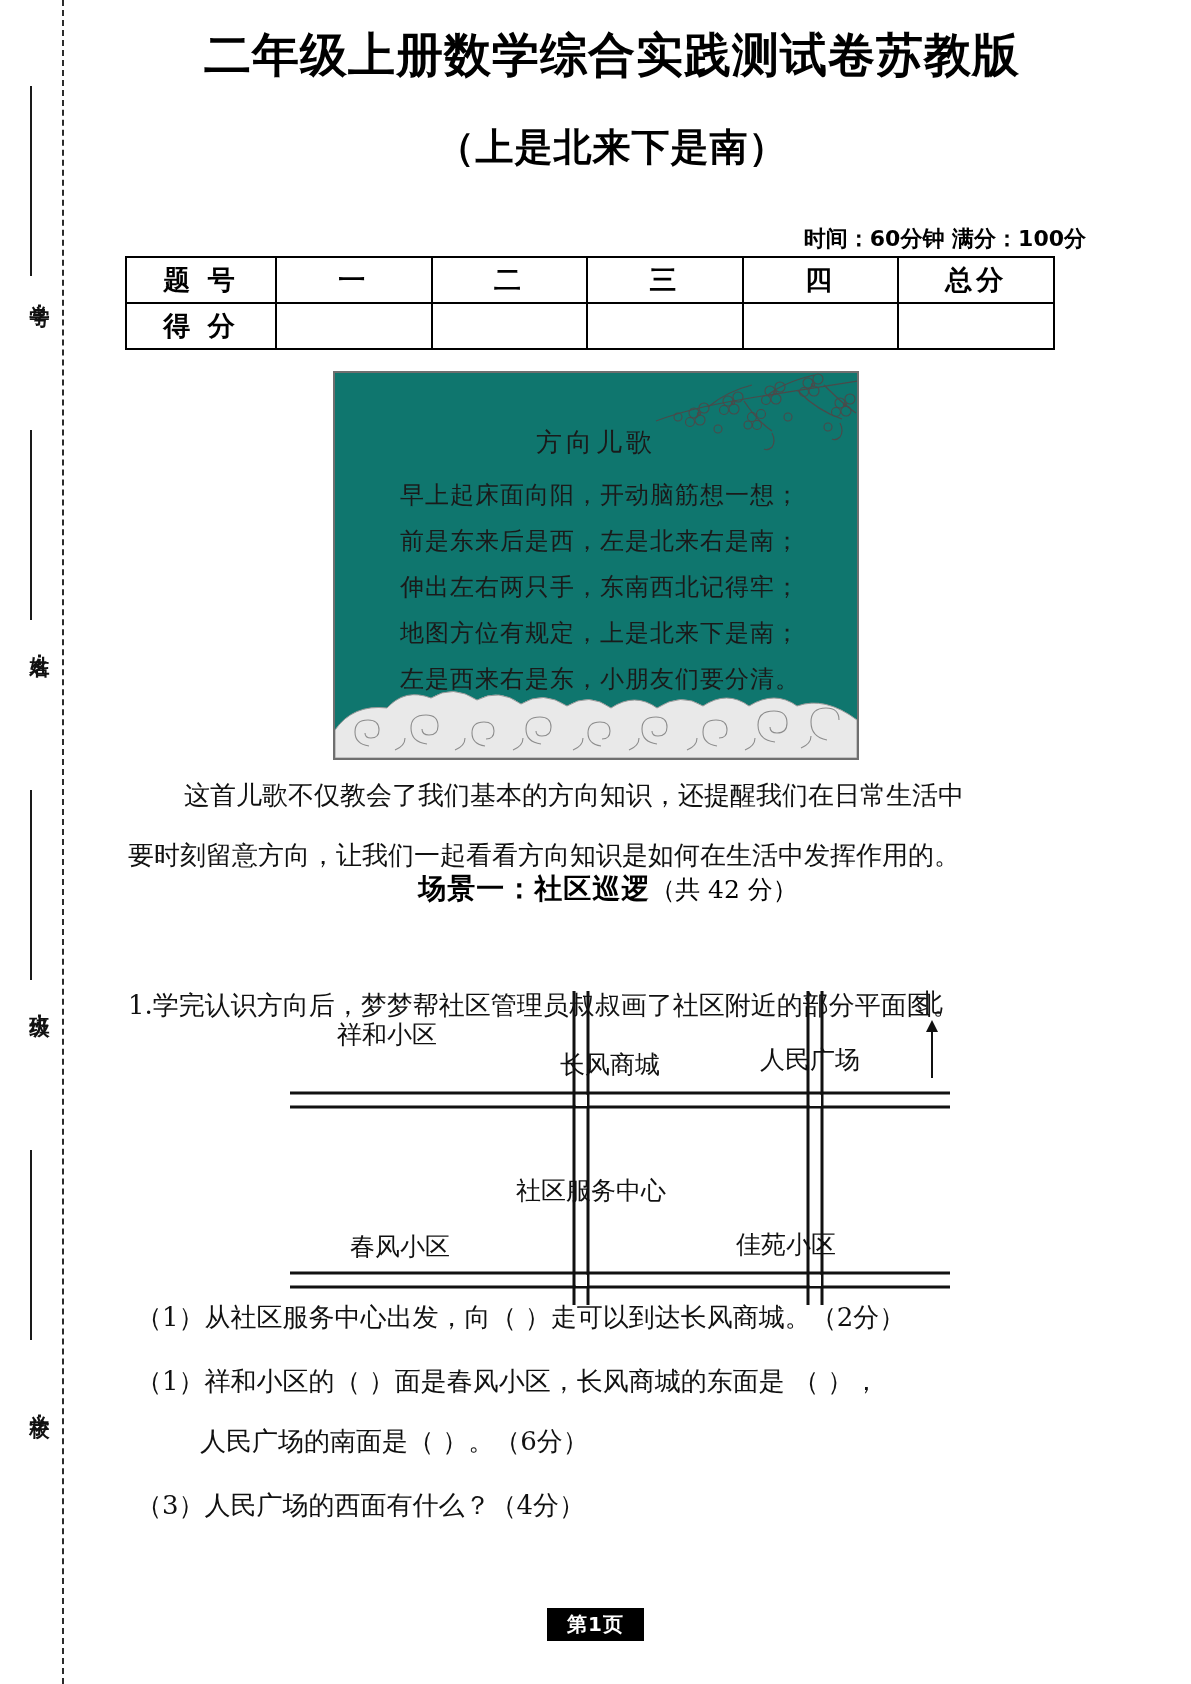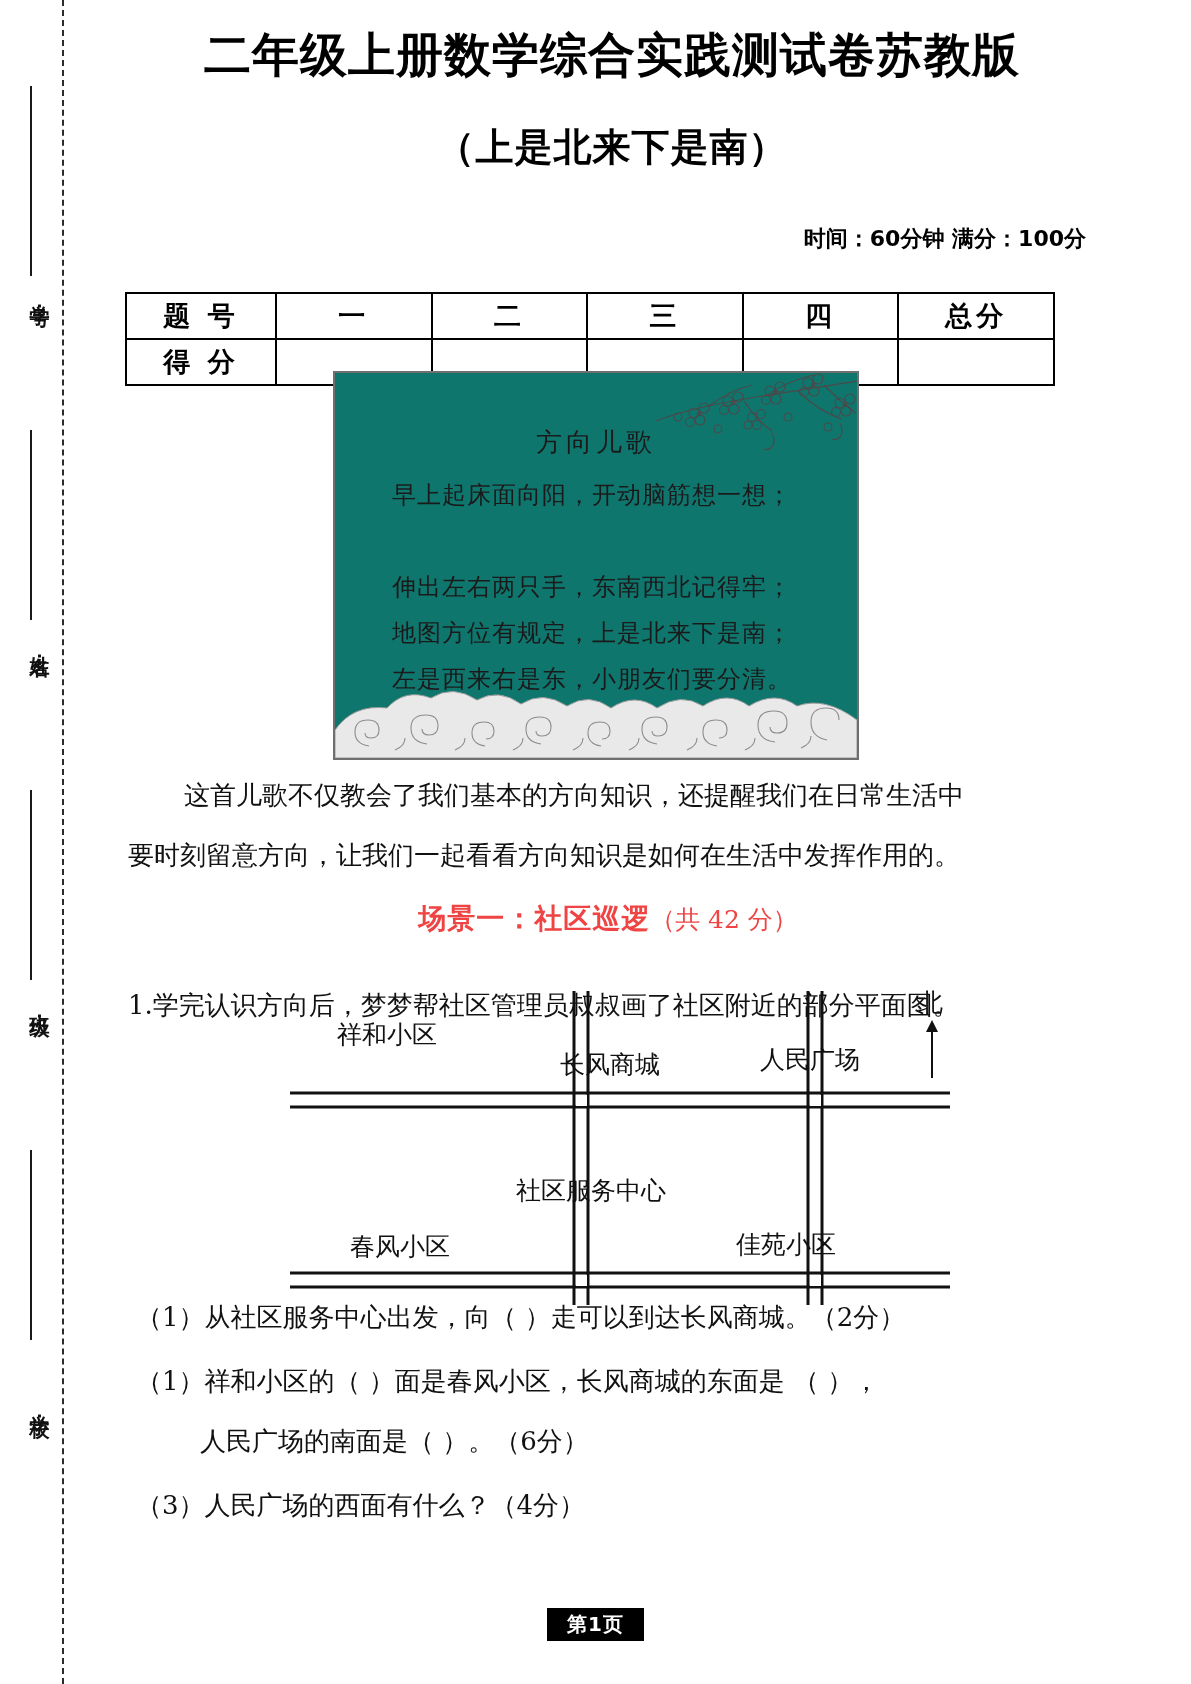--- a/index.html
+++ b/index.html
@@ -83,21 +83,20 @@
     white-space: nowrap;
   }
 
   
   #score-table {
     position: absolute;
     left: 125px; top: 256px;
     width: 930px;
     border-collapse: collapse;
     table-layout: fixed;
-    margin-top: 36px;
   }
   #score-table td {
     border: 2px solid #000;
     height: 42px;
     text-align: center;
     vertical-align: middle;
     font-size: 27px;
     font-weight: 700;
     letter-spacing: 4px;
     color: #000;
@@ -118,21 +117,21 @@
     left: 0; top: 52px;
     width: 522px;
     text-align: center;
     font-family: "DejaVu Serif", "Liberation Serif", serif;
     font-size: 26px;
     letter-spacing: 4px;
     color: #1a1a1a;
   }
   .poem-line {
     position: absolute;
-    left: 22px;
+    left: 30px;
     width: 470px;
     text-align: center;
     font-family: "DejaVu Serif", "Liberation Serif", serif;
     font-size: 24px;
     letter-spacing: 1px;
     color: #1a1a1a;
     white-space: nowrap;
   }
   #blossom {
     position: absolute;
@@ -152,25 +151,25 @@
     left: 128px;
     width: 960px;
     font-family: "DejaVu Serif", "Liberation Serif", serif;
     font-size: 26px;
     letter-spacing: 0px;
     color: #111;
     white-space: nowrap;
   }
   #scene-heading {
     position: absolute;
-    left: 128px; top: 900px;
+    left: 128px; top: 870px;
     width: 960px;
     text-align: center;
     font-size: 28px;
-    color: #ef4444;
+    color: #000000;
     white-space: nowrap;
   }
   #scene-heading .scene-name {
     font-weight: 800;
     letter-spacing: 1px;
   }
   #scene-heading .scene-points {
     font-family: "DejaVu Serif", "Liberation Serif", serif;
     font-weight: 400;
     font-size: 25px;
@@ -338,20 +337,21 @@
         <circle cx="180" cy="58" r="4"></circle>
         <circle cx="30" cy="48" r="4"></circle>
         <path d="M124 64 q4 8 0 14 M124 78 q-4 4 -8 2"></path>
         <path d="M192 54 q4 8 0 14 M192 68 q-4 4 -8 2"></path>
       </g>
     </svg>
 
     <div id="poem-title">方向儿歌</div>
 
     <div class="poem-line" style="top:106px;">早上起床面向阳，开动脑筋想一想；</div>
+    <div class="poem-line" style="top:152px;">前是东来后是西，左是北来右是南；</div>
     <div class="poem-line" style="top:198px;">伸出左右两只手，东南西北记得牢；</div>
     <div class="poem-line" style="top:244px;">地图方位有规定，上是北来下是南；</div>
     <div class="poem-line" style="top:290px;">左是西来右是东，小朋友们要分清。</div>
 
     <svg id="clouds" viewBox="0 0 522 72" preserveAspectRatio="none">
       <path d="M0 72 L0 44 Q18 18 52 22 Q70 2 96 12 Q118 -2 142 14 Q164 2 186 18
                Q208 4 232 20 Q254 6 276 22 Q300 6 322 22 Q346 6 368 20
                Q392 4 414 20 Q440 4 462 20 Q490 10 522 34 L522 72 Z" fill="#e9e9e9" stroke="#9a9a9a" stroke-width="1"></path>
       <g fill="none" stroke="#8d8d8d" stroke-width="1.1">
         <path d="M34 60 q-14 -2 -14 -14 q0 -12 13 -12 q11 0 11 10 q0 8 -8 8 q-6 0 -6 -5"></path>

